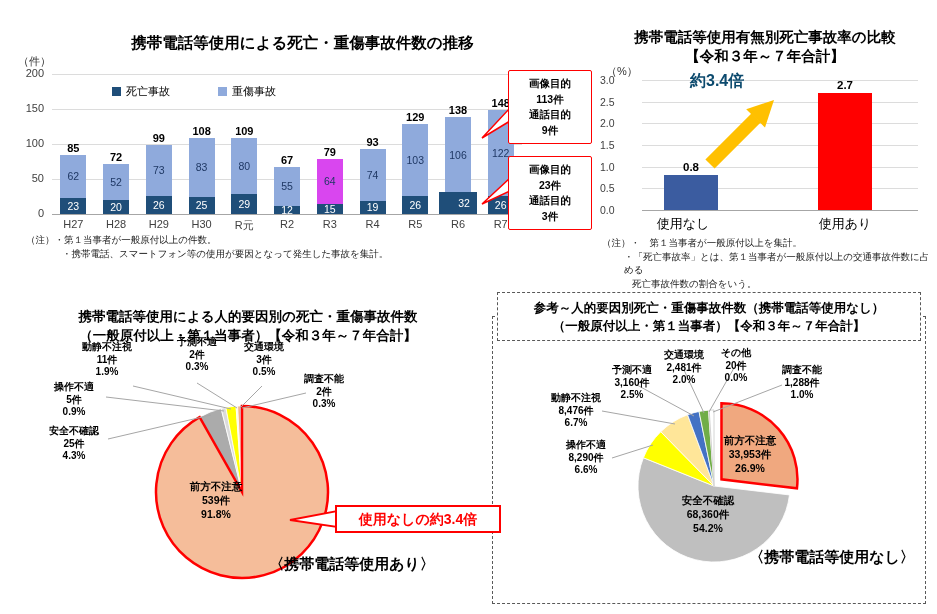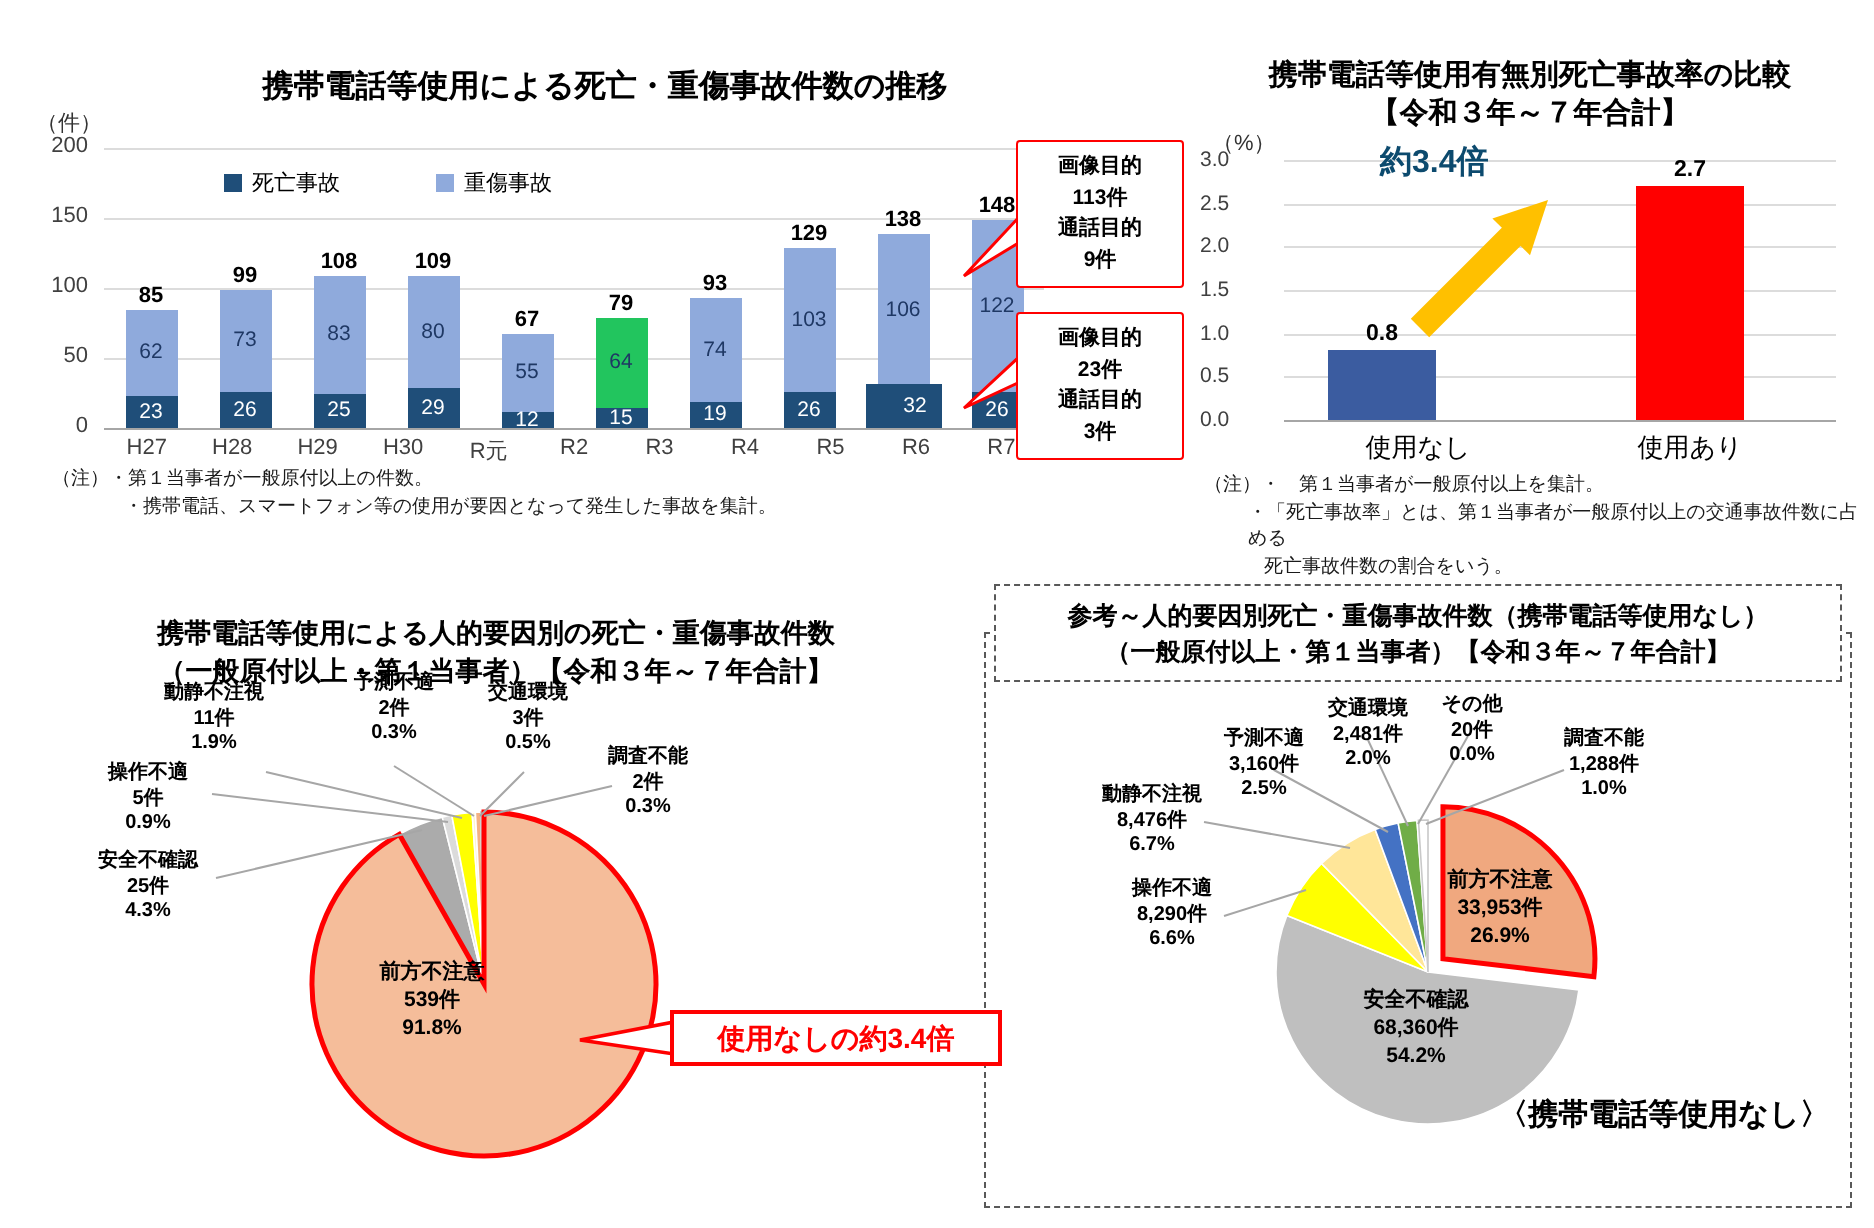--- a/index.html
+++ b/index.html
@@ -95,20 +95,25 @@
           <span>重傷事故</span>
         </span>
       </div>
       <div class="c1-bars" id="trend-bars">
           <div class="c1col">
             <div class="c1total">85</div>
             <div class="c1seg" style="height: 43.4px; background: rgb(143, 170, 220); color: rgb(31, 56, 100);">62</div>
             <div class="c1seg" style="height: 16.1px; background: rgb(31, 78, 121); color: rgb(255, 255, 255);">23</div>
           </div>
           <div class="c1col">
+            <div class="c1total">72</div>
+            <div class="c1seg" style="height: 36.4px; background: rgb(143, 170, 220); color: rgb(31, 56, 100);">52</div>
+            <div class="c1seg" style="height: 14px; background: rgb(31, 78, 121); color: rgb(255, 255, 255);">20</div>
+          </div>
+          <div class="c1col">
             <div class="c1total">99</div>
             <div class="c1seg" style="height: 51.1px; background: rgb(143, 170, 220); color: rgb(31, 56, 100);">73</div>
             <div class="c1seg" style="height: 18.2px; background: rgb(31, 78, 121); color: rgb(255, 255, 255);">26</div>
           </div>
           <div class="c1col">
             <div class="c1total">108</div>
             <div class="c1seg" style="height: 58.1px; background: rgb(143, 170, 220); color: rgb(31, 56, 100);">83</div>
             <div class="c1seg" style="height: 17.5px; background: rgb(31, 78, 121); color: rgb(255, 255, 255);">25</div>
           </div>
           <div class="c1col">
@@ -116,21 +121,21 @@
             <div class="c1seg" style="height: 56px; background: rgb(143, 170, 220); color: rgb(31, 56, 100);">80</div>
             <div class="c1seg" style="height: 20.3px; background: rgb(31, 78, 121); color: rgb(255, 255, 255);">29</div>
           </div>
           <div class="c1col">
             <div class="c1total">67</div>
             <div class="c1seg" style="height: 38.5px; background: rgb(143, 170, 220); color: rgb(31, 56, 100);">55</div>
             <div class="c1seg" style="height: 8.4px; background: rgb(31, 78, 121); color: rgb(255, 255, 255);">12</div>
           </div>
           <div class="c1col">
             <div class="c1total">79</div>
-            <div class="c1seg" style="height: 44.8px; background: #22c55e; color: rgb(31, 56, 100);">64</div>
+            <div class="c1seg" style="height: 44.8px; background: #d946ef; color: rgb(31, 56, 100);">64</div>
             <div class="c1seg" style="height: 10.5px; background: rgb(31, 78, 121); color: rgb(255, 255, 255);">15</div>
           </div>
           <div class="c1col">
             <div class="c1total">93</div>
             <div class="c1seg" style="height: 51.8px; background: rgb(143, 170, 220); color: rgb(31, 56, 100);">74</div>
             <div class="c1seg" style="height: 13.3px; background: rgb(31, 78, 121); color: rgb(255, 255, 255);">19</div>
           </div>
           <div class="c1col">
             <div class="c1total">129</div>
             <div class="c1seg" style="height: 72.1px; background: rgb(143, 170, 220); color: rgb(31, 56, 100);">103</div>
@@ -212,21 +217,21 @@
             <div class="c2val">2.7</div>
             <div class="c2bar" style="height: 117px; background: rgb(255, 0, 0);"></div>
           </div>
         </div>
     </div>
     <div class="c2-anno">約3.4倍</div>
     <svg class="overlay" style="left:98px;top:88px" width="88" height="76">
       <line x1="14" y1="68" x2="60" y2="22" stroke="#FFC000" stroke-width="13"></line>
       <polygon points="78,4 69,31.6 50.2,13.2" fill="#FFC000"></polygon>
     </svg>
-    <div class="c2cat" style="left:66px">使用なし</div>
+    <div class="c2cat" style="left:40px">使用なし</div>
     <div class="c2cat" style="left:202px">使用あり</div>
     <div class="notes" id="c2-notes">
       <div class="n1">（注）・　第１当事者が一般原付以上を集計。</div>
       <div class="n2">・「死亡事故率」とは、第１当事者が一般原付以上の交通事故件数に占める</div>
       <div class="n3">死亡事故件数の割合をいう。</div>
     </div>
   </section>
 
   <section id="chart3">
     <h2 class="c-title t1">携帯電話等使用による人的要因別の死亡・重傷事故件数</h2>
@@ -280,20 +285,21 @@
       <div>安全不確認</div>
         <div>25件</div>
         <div>4.3%</div>
     </div>
     <div class="plabel plabel-in" style="left:188px;top:186px">
       <div>前方不注意</div>
         <div>539件</div>
         <div>91.8%</div>
     </div>
     <div class="red-box">使用なしの約3.4倍</div>
+    <div class="pie-caption" style="left:324px;top:262px">〈携帯電話等使用あり〉</div>
   </section>
 
   <section id="chart4">
     <div class="dash-outer"></div>
     <div class="dash-title">
       <div>参考～人的要因別死亡・重傷事故件数（携帯電話等使用なし）</div>
       <div>（一般原付以上・第１当事者）【令和３年～７年合計】</div>
     </div>
     <svg id="pie-nouse-svg" class="piesvg" width="200" height="200">
         <path d="M100,100 L175.47,108.98 A76,76 0 1 1 29.44,71.77 Z" fill="#BFBFBF" stroke="#FFFFFF" stroke-width="0.8"></path>

